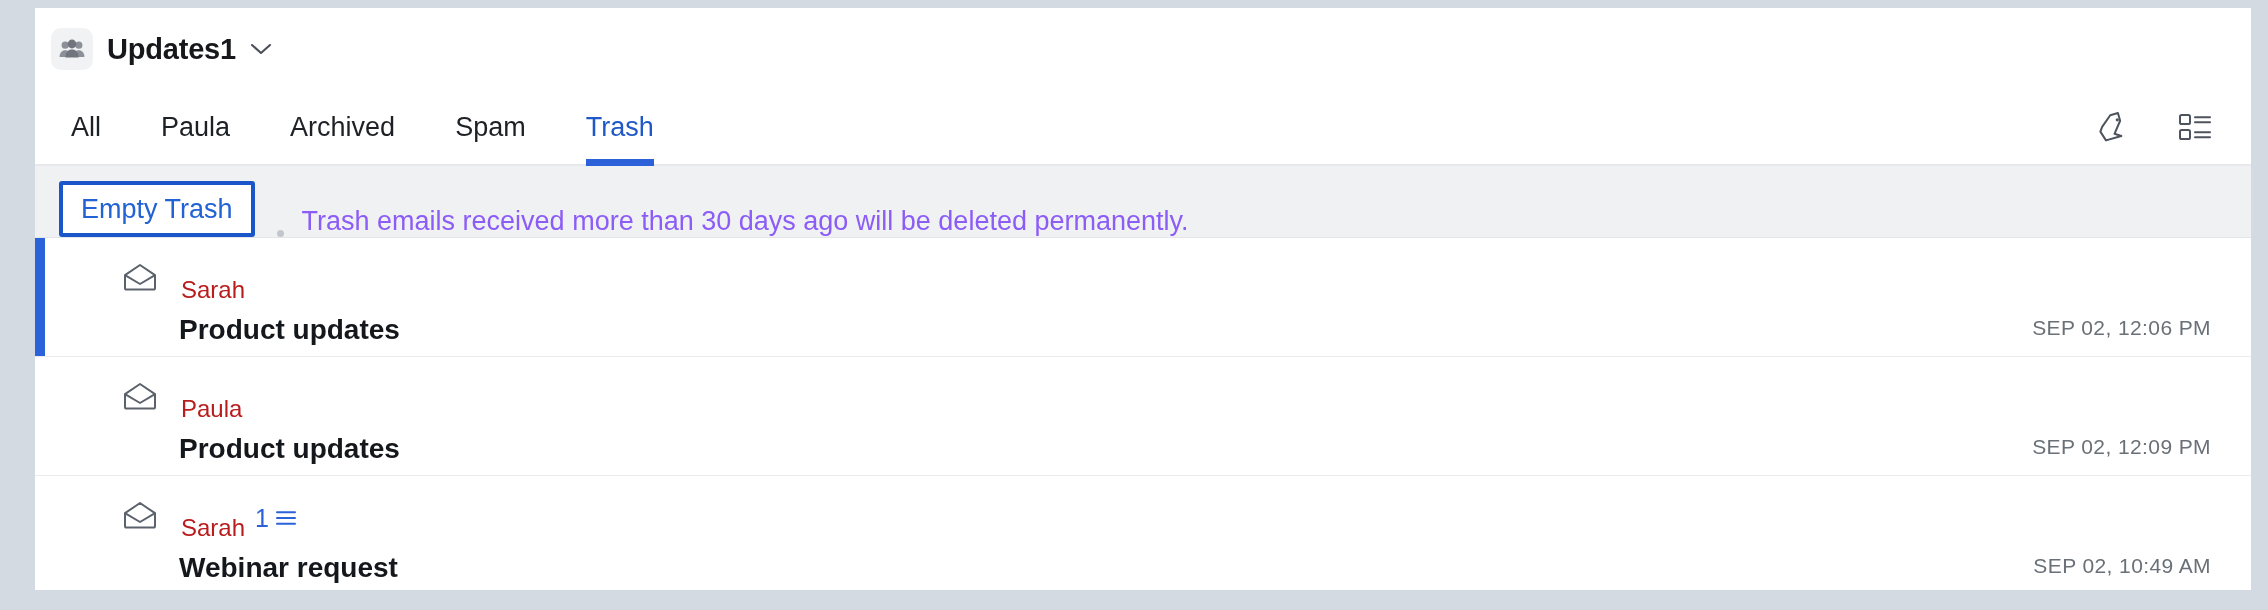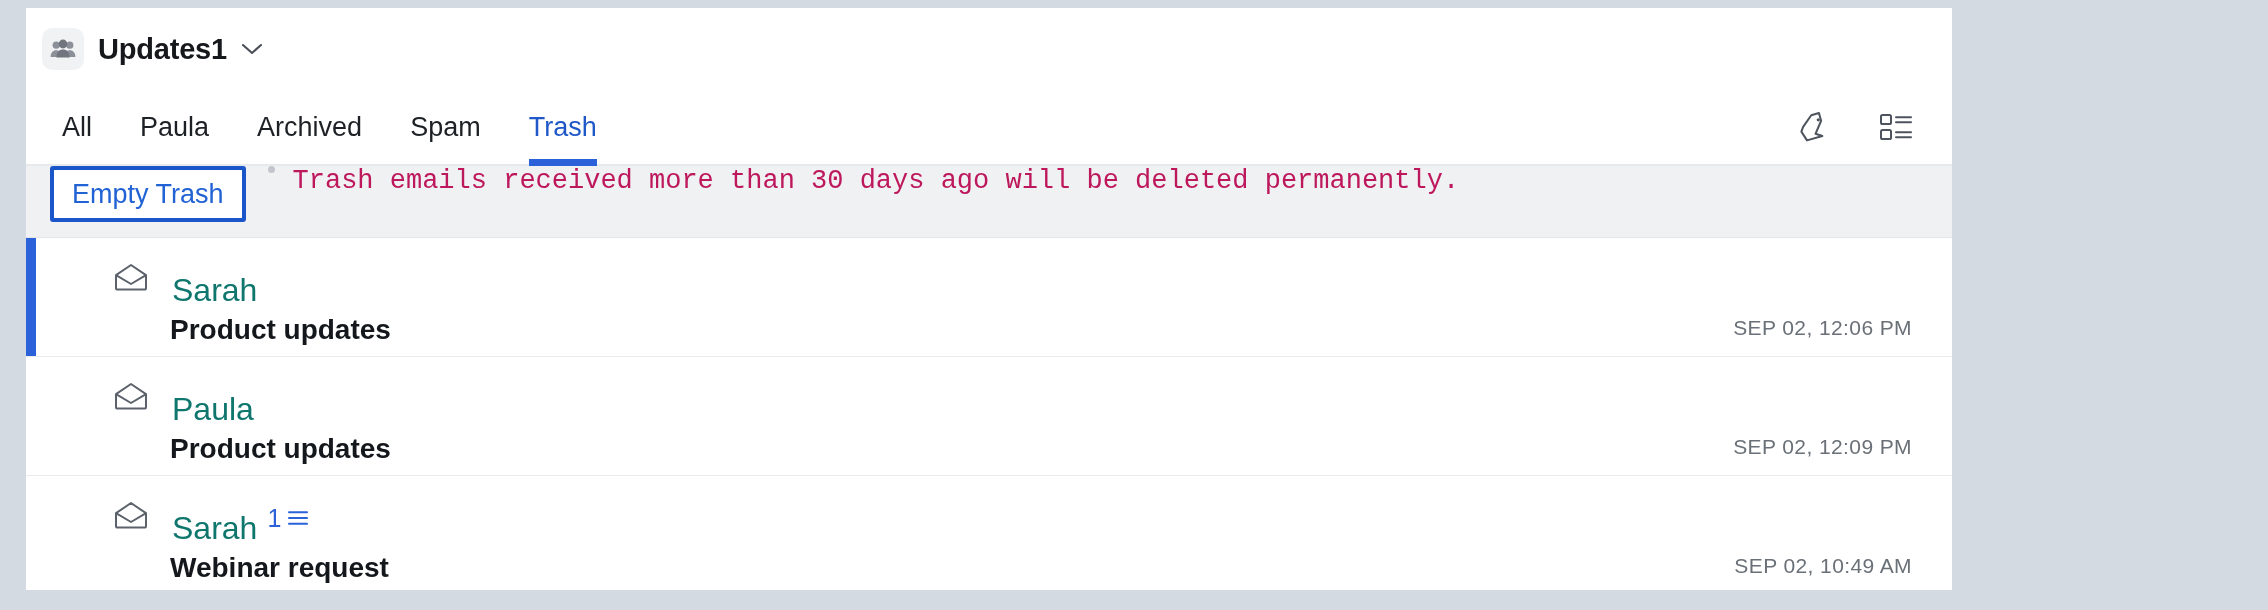--- a/index.html
+++ b/index.html
@@ -7,23 +7,23 @@
   html, body {
     width: 2268px;
     height: 610px;
     background: #d3dae2;
     font-family: "Liberation Sans", sans-serif;
     overflow: hidden;
   }
 
   #app {
     position: absolute;
-    left: 26px;
+    left: 35px;
     top: 8px;
-    width: 1926px;
+    width: 2216px;
     height: 582px;
     background: #ffffff;
     overflow: hidden;
   }
 
   
   .header {
     height: 82px;
     display: flex;
     align-items: center;
@@ -60,21 +60,21 @@
     display: flex;
     align-items: stretch;
     padding-left: 24px;
     padding-right: 26px;
     border-bottom: 2px solid #e7e9ec;
     position: relative;
   }
   .tabs {
     display: flex;
     align-items: stretch;
-    gap: 0px;
+    gap: 12px;
   }
   .tab {
     position: relative;
     display: flex;
     align-items: center;
     font-size: 27px;
     color: #1d2025;
     padding: 0 24px;
     cursor: pointer;
     white-space: nowrap;
@@ -105,21 +105,21 @@
     justify-content: center;
     color: #4e545d;
     cursor: pointer;
   }
 
   
   .banner {
     height: 72px;
     background: #f0f1f3;
     display: flex;
-    align-items: flex-start;
+    align-items: flex-end;
     padding-left: 24px;
     border-bottom: 1px solid #e3e5e9;
   }
   .empty-trash-btn {
     background: #ffffff;
     color: #2162d4;
     font-size: 27px;
     border: 4px solid #1a56c9;
     border-radius: 3px;
     height: 56px;
@@ -133,23 +133,22 @@
   .banner-dot {
     width: 7px;
     height: 7px;
     border-radius: 50%;
     background: #c2c6cc;
     margin: 0 18px 0 22px;
     flex: 0 0 auto;
   }
   .banner-text {
     font-size: 27px;
-    color: #be185d;
-    white-space: nowrap;
-    font-family: Liberation Mono, monospace;
+    color: #8b5cf6;
+    white-space: nowrap;
   }
 
   
   .maillist { display: flex; flex-direction: column; }
   .mailrow {
     height: 119px;
     position: relative;
     border-bottom: 1px solid #e9ebee;
     display: flex;
     align-items: flex-start;
@@ -175,22 +174,22 @@
     height: 40px;
   }
   .env-icon {
     position: absolute;
     left: 88px;
     top: 25px;
     color: #5c626b;
     display: flex;
   }
   .sender {
-    font-size: 32px;
-    color: #0f766e;
+    font-size: 24px;
+    color: #b91c1c;
     margin-left: 58px;
     white-space: nowrap;
     margin-top: 20px;
   }
   .thread-count {
     font-size: 25px;
     color: #2b62d9;
     margin-left: 10px;
   }
   .thread-icon {

